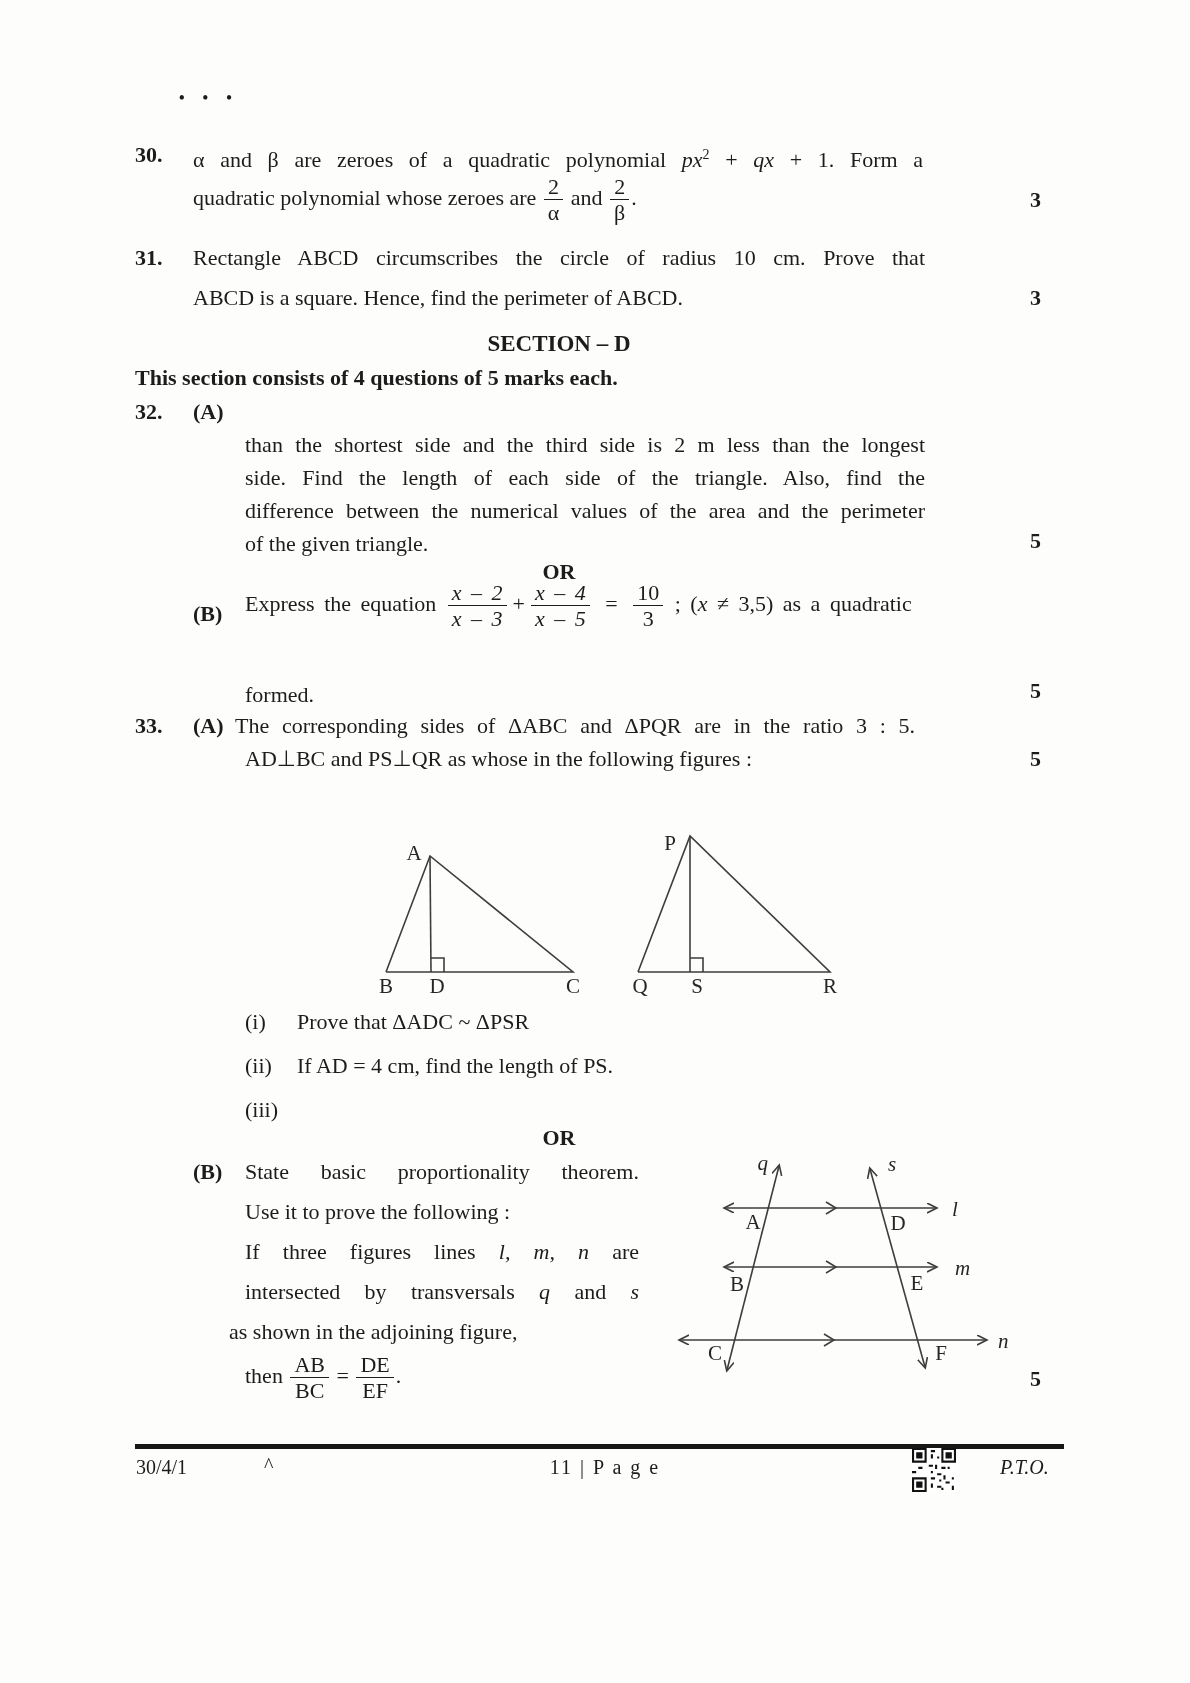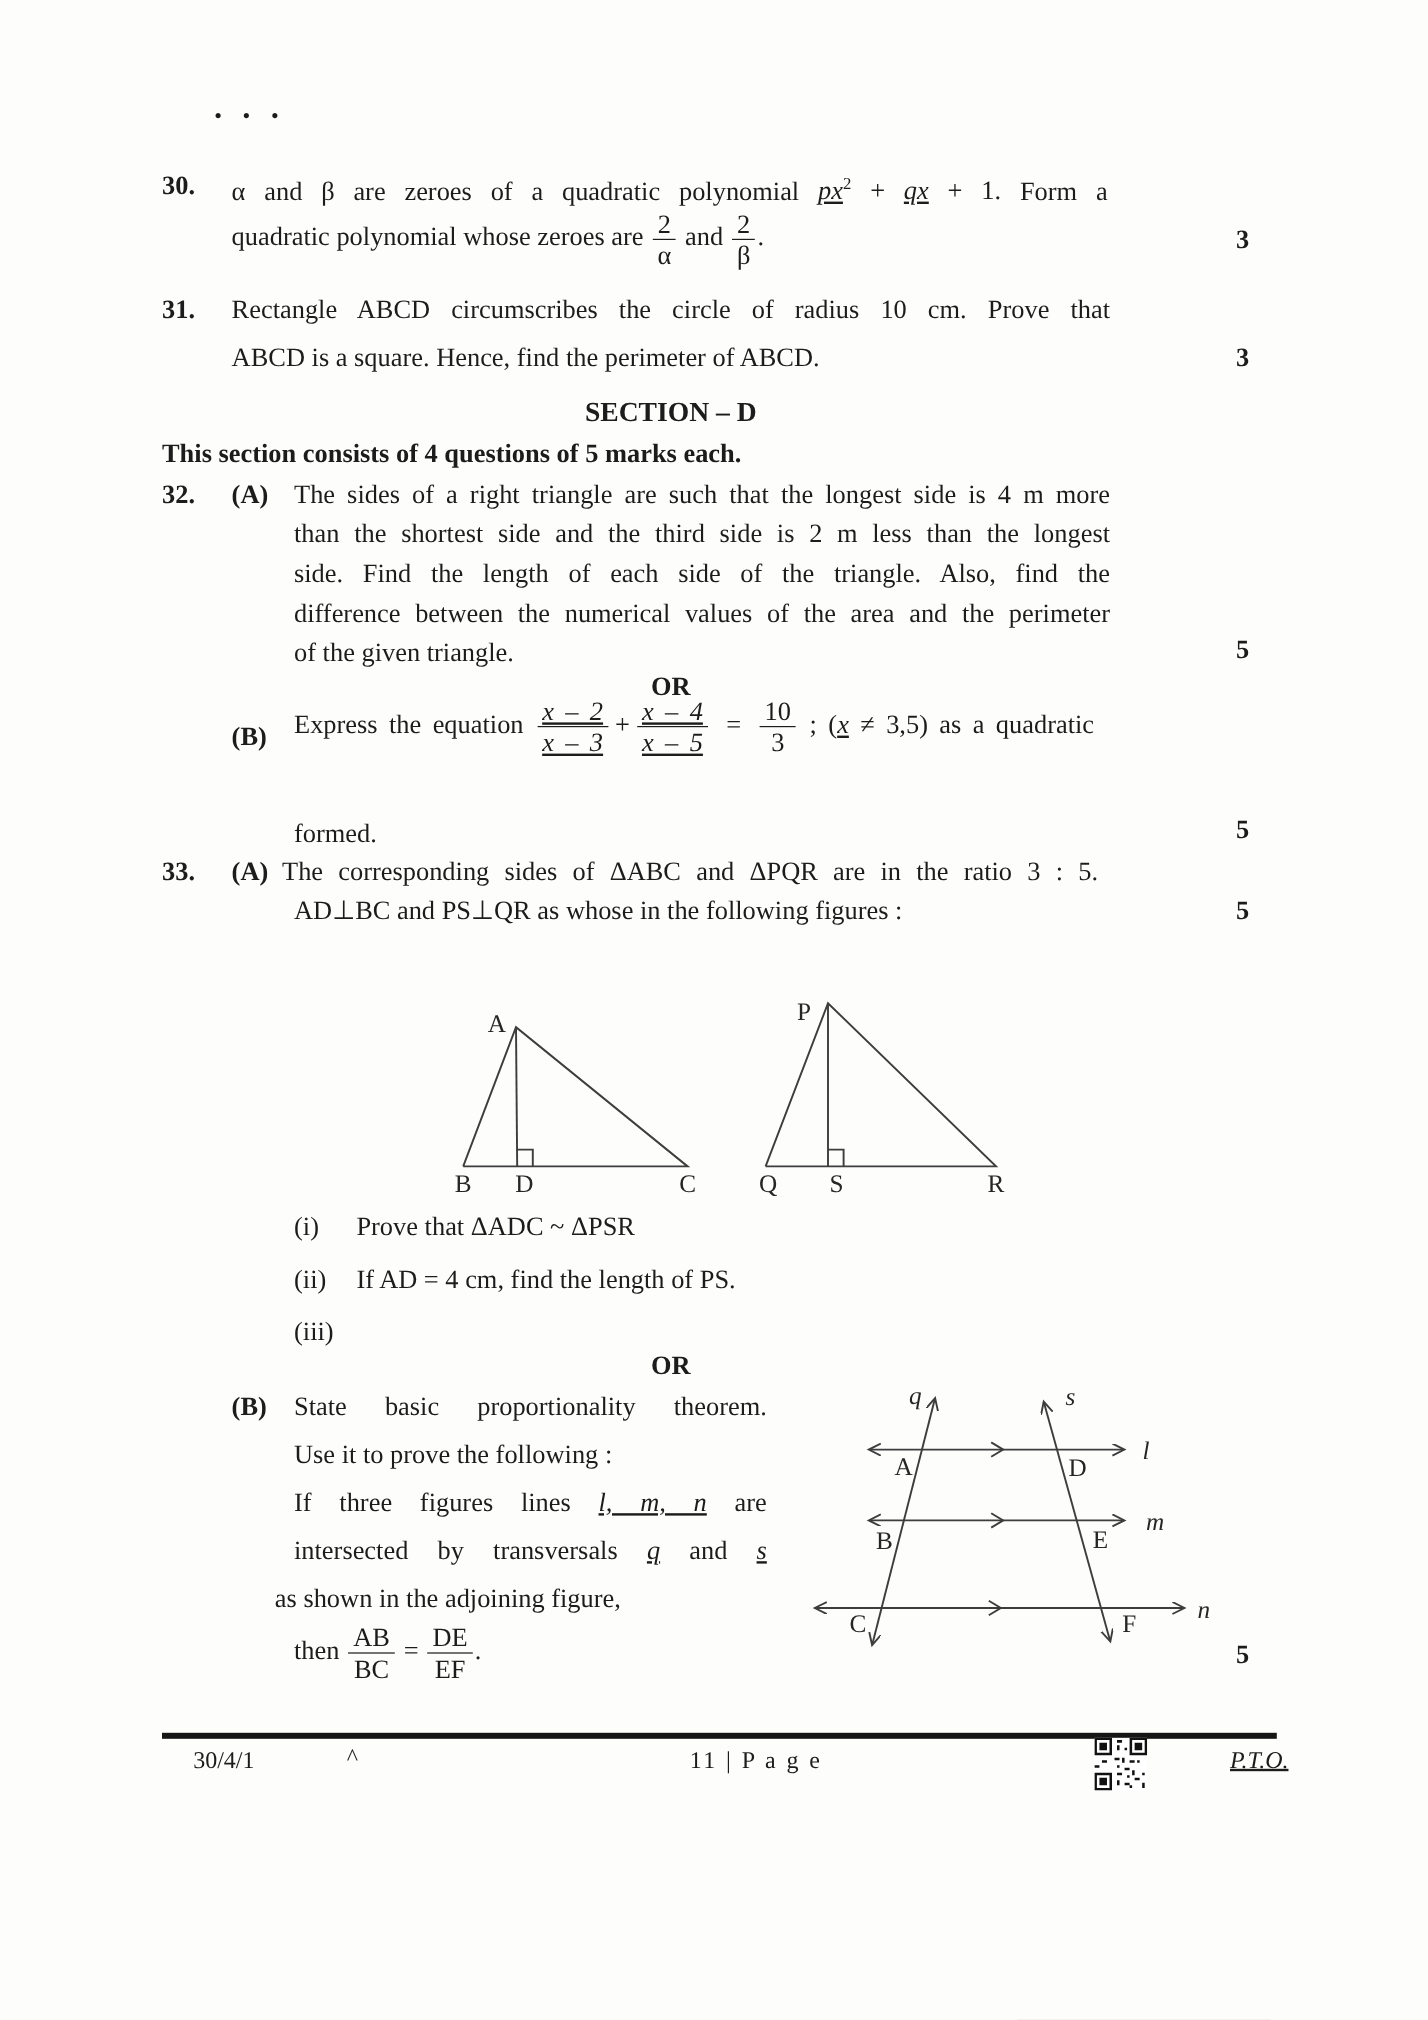--- a/index.html
+++ b/index.html
@@ -2,32 +2,32 @@
 <html><head>
 <meta charset="utf-8">
 <style>
   html,body{margin:0;padding:0;background:#e8e8e8;}
   .page{position:relative;width:1190px;height:1683px;background:#fdfdfc;margin:0 auto;
         font-family:"Liberation Serif", serif;color:#1c1c1c;overflow:hidden;}
   .abs{position:absolute;}
   .t{font-size:22px;line-height:27px;white-space:nowrap;}
   .jt{font-size:22px;line-height:27px;text-align:justify;text-align-last:justify;}
   .b{font-weight:bold;}
-  .i{font-style:italic;text-decoration:underline;}
+  .i{font-style:italic;}
   .marks{font-weight:bold;font-size:22px;}
   .frac{display:inline-block;vertical-align:middle;text-align:center;font-size:22px;line-height:25px;padding:0 2px;}
   .fn{display:block;border-bottom:1.6px solid #1c1c1c;padding:0 4px;}
   .fd{display:block;padding:0 4px;}
   sup{font-size:14px;}
   .eqline{font-size:22px;white-space:nowrap;}
   .center{text-align:center;text-align-last:center;}
   svg text{font-family:"Liberation Serif", serif;font-size:21px;fill:#262626;}
   svg .lab-i{font-style:italic;}
   .rule{background:#161616;height:5px;}
-  .foot{font-size:20px;margin-left:25px;}
+  .foot{font-size:20px;}
 </style>
 </head>
 <body>
 
 <div class="page">
 
   <div class="abs t b" style="left:179px;top:84px;letter-spacing:7px;font-size:16px">• • •</div>
 
   <div class="abs t b" style="left:135px;top:141px">30.</div>
   <div class="abs jt" style="left:193px;top:141px;width:730px">
@@ -46,21 +46,20 @@
   <div class="abs t b" style="left:135px;top:244px">31.</div>
   <div class="abs jt" style="left:193px;top:244px;width:732px">Rectangle ABCD circumscribes the circle of radius 10 cm. Prove that</div>
   <div class="abs t" style="left:193px;top:284px">ABCD is a square. Hence, find the perimeter of ABCD.</div>
   <div class="abs marks" style="left:1030px;top:285px">3</div>
 
   <div class="abs t b center" style="left:193px;top:330px;width:732px;font-size:23px">SECTION – D</div>
   <div class="abs t b" style="left:135px;top:364px">This section consists of 4 questions of 5 marks each.</div>
 
   <div class="abs t b" style="left:135px;top:398px">32.</div>
   <div class="abs t b" style="left:193px;top:398px">(A)</div>
-  <div class="abs jt" style="left:245px;top:398px;width:680px">The sides of a right triangle are such that the longest side is 4 m more</div>
   <div class="abs jt" style="left:245px;top:431px;width:680px">than the shortest side and the third side is 2 m less than the longest</div>
   <div class="abs jt" style="left:245px;top:464px;width:680px">side. Find the length of each side of the triangle. Also, find the</div>
   <div class="abs jt" style="left:245px;top:497px;width:680px">difference between the numerical values of the area and the perimeter</div>
   <div class="abs t" style="left:245px;top:530px">of the given triangle.</div>
   <div class="abs marks" style="left:1030px;top:528px">5</div>
 
   <div class="abs t b center" style="left:193px;top:558px;width:732px">OR</div>
 
   <div class="abs t b" style="left:193px;top:600px">(B)</div>
   <div class="abs eqline" style="left:245px;top:580px;width:680px;word-spacing:4px">

